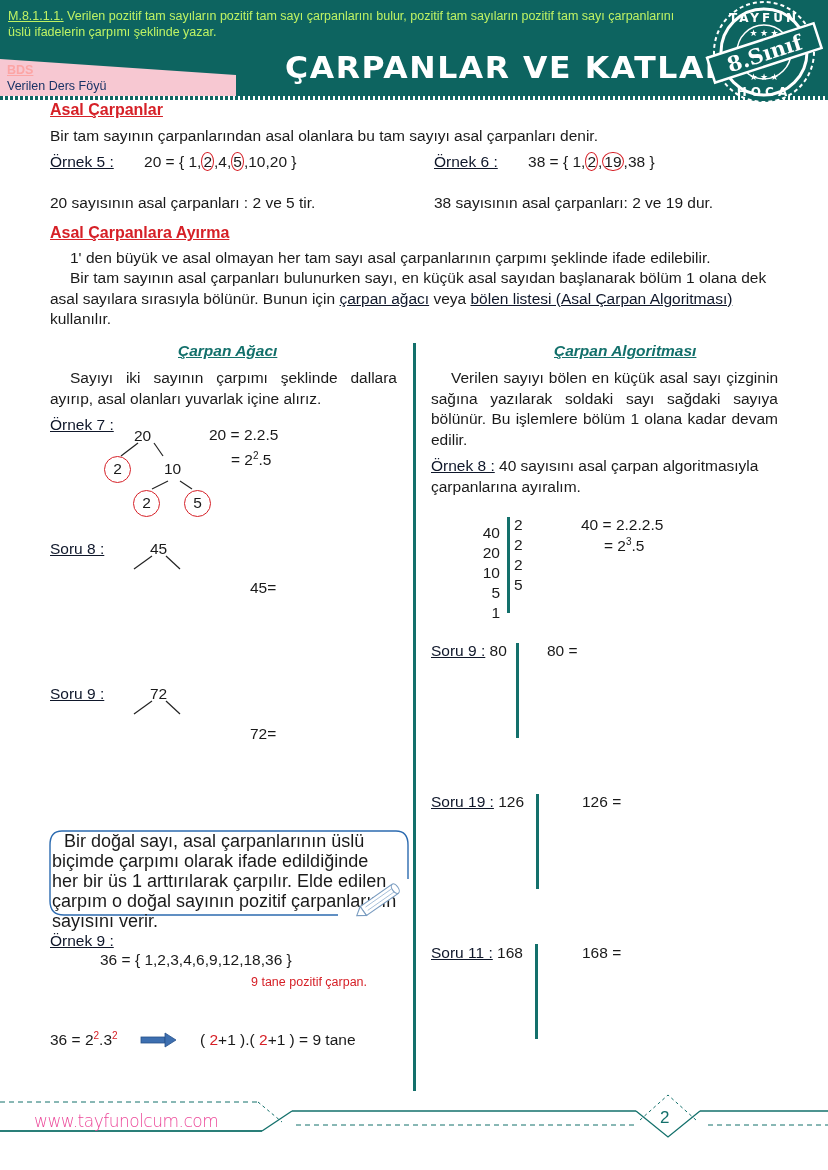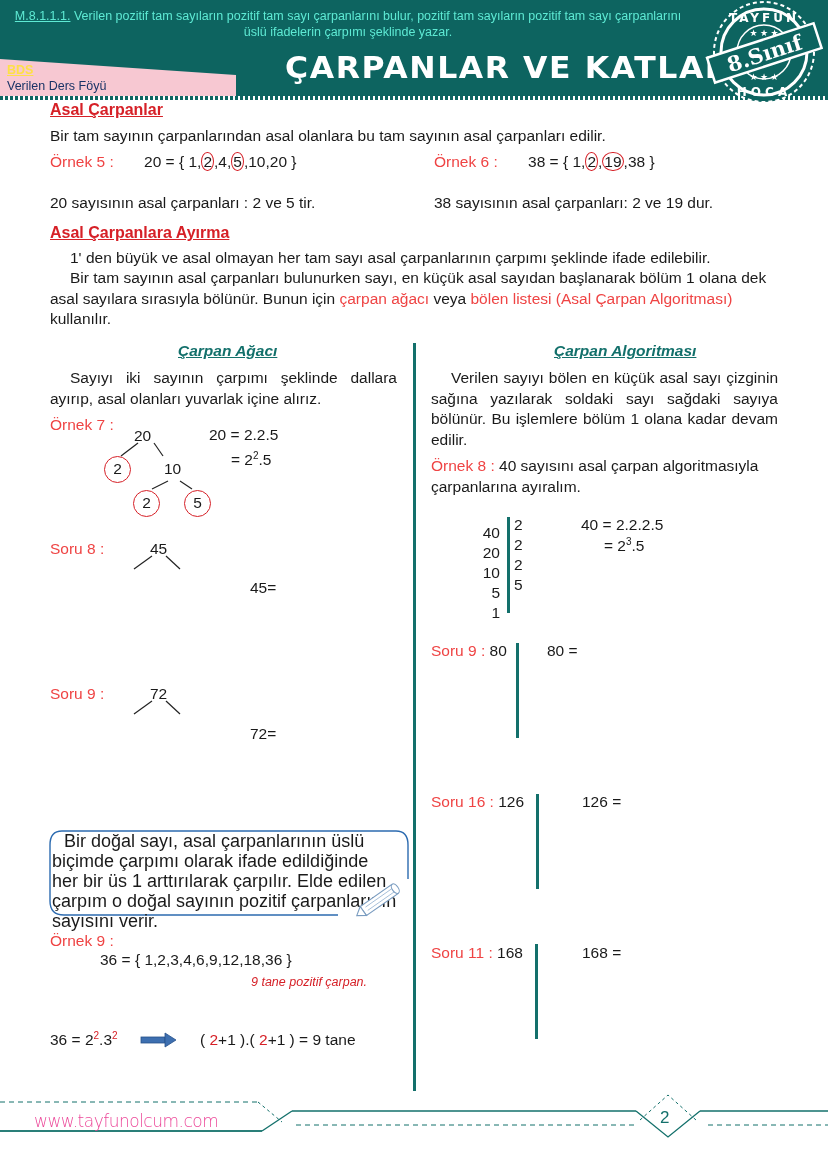--- a/index.html
+++ b/index.html
@@ -3,34 +3,34 @@
 <meta charset="utf-8">
 <style>
   * { box-sizing: border-box; margin: 0; padding: 0; }
   html, body { width: 828px; height: 1170px; background: #ffffff; overflow: hidden; }
   body { position: relative; font-family: "Liberation Sans", sans-serif; color: #1a1a1a; font-size: 15.5px; }
 
   
   .header { position: absolute; left: 0; top: 0; width: 828px; height: 97px; background: #0d6460; }
   .header::after { content: ""; position: absolute; left: 0; right: 0; bottom: -3px; height: 4px;
     background: repeating-linear-gradient(90deg, #0d6460 0 3px, #ffffff 3px 5px); }
-  .objective { position: absolute; left: 8px; top: 8px; width: 680px; font-size: 12.5px; line-height: 16px; color: #5eead4; text-align: center; }
+  .objective { position: absolute; left: 8px; top: 8px; width: 680px; font-size: 12.5px; line-height: 16px; color: #bef264; }
   .objective .code { text-decoration: underline; }
   .bds-box { position: absolute; left: 0; top: 59px; width: 236px; height: 38px; background: #f7c8d2;
     clip-path: polygon(0 0, 100% 16px, 100% 100%, 0 100%); }
-  .bds-label { position: absolute; left: 7px; top: 63px; font-size: 12.5px; font-weight: bold; color: #fde047; text-decoration: underline; }
+  .bds-label { position: absolute; left: 7px; top: 63px; font-size: 12.5px; font-weight: bold; color: #fca5a5; text-decoration: underline; }
   .bds-sub { position: absolute; left: 7px; top: 79px; font-size: 12.5px; color: #1a3466; }
   .main-title { position: absolute; left: 285px; top: 50px; font-family: "DejaVu Sans", sans-serif; font-weight: bold;
     font-size: 30px; letter-spacing: 1.5px; color: #ffffff; transform: scaleX(1.05); transform-origin: left; }
   .stamp { position: absolute; left: 702px; top: 0px; width: 124px; height: 108px; }
 
   
   .red-heading { position: absolute; color: #d62027; font-weight: bold; font-size: 16px; text-decoration: underline; }
   .txt { position: absolute; font-size: 15.5px; line-height: 20px; white-space: nowrap; }
-  .link { color: #ef4444; }
+  .link { color: #0f172a; text-decoration: underline; }
   .teal-head { position: absolute; color: #13706b; font-weight: bold; font-style: italic; text-decoration: underline; font-size: 15.5px; }
   .para { position: absolute; font-size: 15.5px; line-height: 20.5px; }
   .just { text-align: justify; }
   .ring { display: inline-block; border: 1.3px solid #d62027; border-radius: 50%; padding: 0 1px; line-height: 17px; }
   .red { color: #d62027; }
   sup { font-size: 10px; vertical-align: 6px; line-height: 0; }
 
   .col-divider { position: absolute; left: 413px; top: 343px; width: 3px; height: 748px; background: #13706b; }
 
   .circ { position: absolute; width: 27px; height: 27px; border: 1.6px solid #d62027; border-radius: 50%;
@@ -65,21 +65,21 @@
   <text x="62" y="96" text-anchor="middle" font-family="DejaVu Sans, sans-serif" font-weight="bold" font-size="12" fill="#ffffff" letter-spacing="4">HOCA</text>
   <g transform="rotate(-18 62 52)">
     <rect x="6" y="40" width="112" height="26" fill="#0d6460" stroke="#ffffff" stroke-width="2.5"></rect>
     <text x="62" y="61" text-anchor="middle" font-family="DejaVu Serif, serif" font-weight="bold" font-size="21" fill="#ffffff">8.Sınıf</text>
   </g>
   <text x="62" y="36" text-anchor="middle" font-size="9" fill="#ffffff">★ ★ ★</text>
   <text x="62" y="80" text-anchor="middle" font-size="9" fill="#ffffff">★ ★ ★</text>
 </svg>
 
 <div class="red-heading" style="left:50px; top:101px;">Asal Çarpanlar</div>
-<div class="txt" style="left:50px; top:126px;">Bir tam sayının çarpanlarından asal olanlara bu tam sayının asal çarpanları edilir.</div>
+<div class="txt" style="left:50px; top:126px;">Bir tam sayının çarpanlarından asal olanlara bu tam sayıyı asal çarpanları denir.</div>
 
 <div class="txt" style="left:50px; top:152px;">
   <span class="link">Örnek 5 :</span>
   <span style="margin-left:26px;">20</span> = { <span>1</span>,<span class="ring">2</span>,<span>4</span>,<span class="ring">5</span>,<span>10</span>,<span>20</span> }
 </div>
 <div class="txt" style="left:434px; top:152px;">
   <span class="link">Örnek 6 :</span>
   <span style="margin-left:26px;">38</span> = { <span>1</span>,<span class="ring">2</span>,<span class="ring">19</span>,<span>38</span> }
 </div>
 <div class="txt" style="left:50px; top:193px;">20 sayısının asal çarpanları : 2 ve 5 tir.</div>
@@ -132,21 +132,21 @@
     <rect x="8" y="14" width="38" height="11" fill="#ffffff" stroke="#7a9cc0" stroke-width="1.1"></rect>
     <line x1="12" y1="17.5" x2="44" y2="17.5" stroke="#9ab6d4" stroke-width="0.8"></line>
     <line x1="12" y1="21.5" x2="44" y2="21.5" stroke="#9ab6d4" stroke-width="0.8"></line>
     <path d="M 8 14 L 0 19.5 L 8 25 Z" fill="#ffffff" stroke="#7a9cc0" stroke-width="1.1"></path>
     <ellipse cx="47" cy="19.5" rx="3" ry="5.5" fill="#ffffff" stroke="#7a9cc0" stroke-width="1.1"></ellipse>
   </g>
 </svg>
 
 <div class="txt link" style="left:50px; top:931px;">Örnek 9 :</div>
 <div class="txt" style="left:100px; top:950px;">36 = { 1,2,3,4,6,9,12,18,36 }</div>
-<div class="txt red" style="left:251px; top:972px; font-size:12.5px; font-style:italic;">9 tane pozitif çarpan.</div>
+<div class="txt red" style="left:251px; top:972px; font-size:12.5px; ">9 tane pozitif çarpan.</div>
 <div class="txt" style="left:50px; top:1030px;"><span>36 = 2</span><sup class="red">2</sup><span>.3</span><sup class="red">2</sup></div>
 <svg class="lines" style="left:141px; top:1032px; width:36px; height:16px;" viewBox="0 0 36 16">
   <rect x="0" y="5" width="24" height="6" fill="#3d6fb0" stroke="#27528a" stroke-width="0.8"></rect>
   <path d="M 24 1 L 35 8 L 24 15 Z" fill="#3d6fb0" stroke="#27528a" stroke-width="0.8"></path>
 </svg>
 <div class="txt" style="left:200px; top:1030px;"><span>( </span><span class="red">2</span><span>+1 ).( </span><span class="red">2</span><span>+1 ) = 9 tane</span></div>
 
 <div class="teal-head" style="left:519px; top:342px;margin-left:35px;">Çarpan Algoritması</div>
 <div class="para just" style="left:431px; top:368px; width:347px; text-indent:20px;">Verilen sayıyı bölen en küçük asal sayı çizginin sağına yazılarak soldaki sayı sağdaki sayıya bölünür. Bu işlemlere bölüm 1 olana kadar devam edilir.</div>
 <div class="para" style="left:431px; top:456px; width:350px;"><span class="link">Örnek 8 :</span><span> 40 sayısını asal çarpan algoritmasıyla çarpanlarına ayıralım.</span></div>
@@ -165,21 +165,21 @@
   <div>2</div>
   <div>5</div>
 </div>
 <div class="txt" style="left:581px; top:515px;">40 = 2.2.2.5</div>
 <div class="txt" style="left:604px; top:536px;"><span>= 2</span><sup>3</sup><span>.5</span></div>
 
 <div class="txt" style="left:431px; top:641px;"><span class="link">Soru 9 :</span> <span>80</span></div>
 <div class="algo-bar" style="left:516px; top:643px; height:95px;"></div>
 <div class="txt" style="left:547px; top:641px;">80 =</div>
 
-<div class="txt" style="left:431px; top:792px;"><span class="link">Soru 16 :</span> <span>126</span></div>
+<div class="txt" style="left:431px; top:792px;"><span class="link">Soru 19 :</span> <span>126</span></div>
 <div class="algo-bar" style="left:536px; top:794px; height:95px;"></div>
 <div class="txt" style="left:582px; top:792px;">126 =</div>
 
 <div class="txt" style="left:431px; top:943px;"><span class="link">Soru 11 :</span> <span>168</span></div>
 <div class="algo-bar" style="left:535px; top:944px; height:95px;"></div>
 <div class="txt" style="left:582px; top:943px;">168 =</div>
 
 <svg class="footer" viewBox="0 1060 828 110">
   <line x1="0" y1="1102" x2="258" y2="1102" stroke="#13706b" stroke-width="1" stroke-dasharray="5 4"></line>
   <line x1="0" y1="1131" x2="262" y2="1131" stroke="#2a7f79" stroke-width="2"></line>

